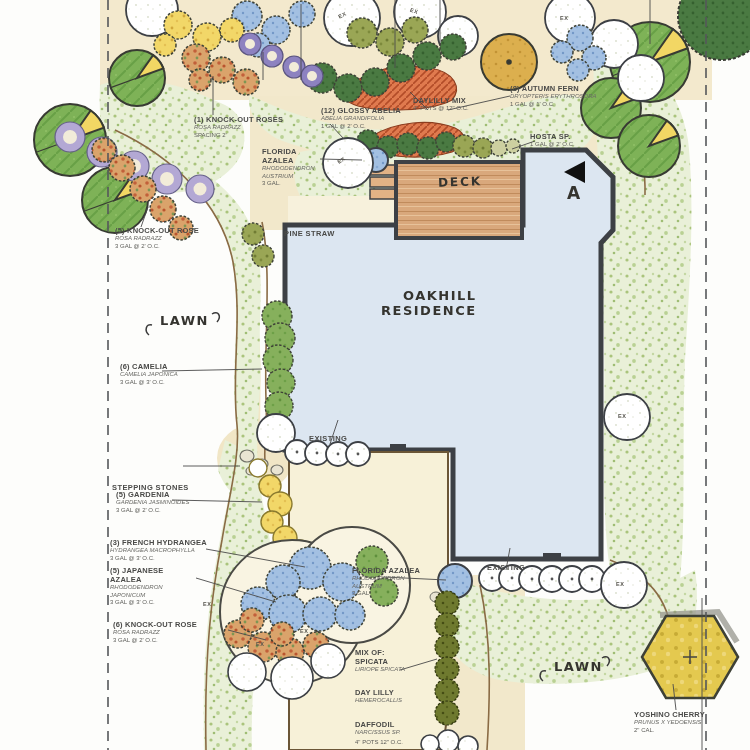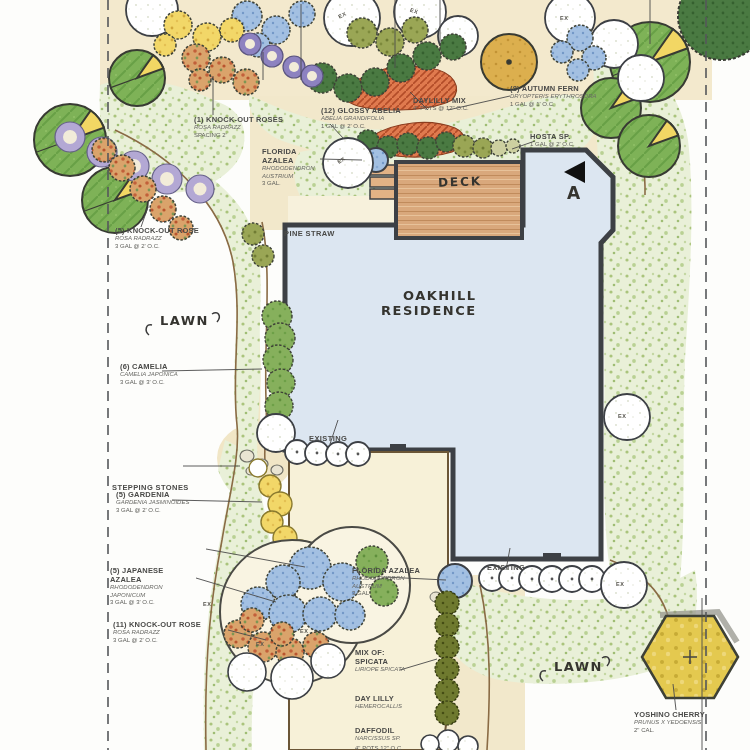--- a/index.html
+++ b/index.html
@@ -452,46 +452,51 @@
 <div class="plbl" style="left:120px;top:362px;width:85px">
   <div class="nm">(6) CAMELIA</div>
   <div class="bt">CAMELIA JAPONICA</div>
   <div class="sp">3 GAL @ 3' O.C.</div>
 </div>
 <div class="plbl" style="left:116px;top:490px;width:95px">
   <div class="nm">(5) GARDENIA</div>
   <div class="bt">GARDENIA JASMINOIDES</div>
   <div class="sp">3 GAL @ 2' O.C.</div>
 </div>
+<div class="plbl" style="left:110px;top:538px;width:100px">
+  <div class="nm">(3) FRENCH HYDRANGEA</div>
+  <div class="bt">HYDRANGEA MACROPHYLLA</div>
+  <div class="sp">3 GAL @ 3' O.C.</div>
+</div>
 <div class="plbl" style="left:110px;top:566px;width:78px">
   <div class="nm">(5) JAPANESE AZALEA</div>
   <div class="bt">RHODODENDRON JAPONICUM</div>
   <div class="sp">3 GAL @ 3' O.C.</div>
 </div>
 <div class="plbl" style="left:113px;top:620px;width:95px">
-  <div class="nm">(11) KNOCK-OUT ROSE</div>
+  <div class="nm">(6) KNOCK-OUT ROSE</div>
   <div class="bt">ROSA RADRAZZ</div>
   <div class="sp">3 GAL @ 2' O.C.</div>
 </div>
 <div class="plbl" style="left:352px;top:566px;width:75px">
   <div class="nm">FLORIDA AZALEA</div>
   <div class="bt">RHODODENDRON AUSTRUM</div>
   <div class="sp">3 GAL</div>
 </div>
 <div class="plbl" style="left:634px;top:710px;width:80px">
   <div class="nm">YOSHINO CHERRY</div>
   <div class="bt">PRUNUS X YEDOENSIS</div>
   <div class="sp">2" CAL.</div>
 </div>
 
 <div class="plbl" style="left:355px;top:648px;width:82px">
   <div class="nm">MIX OF:</div>
   <div class="nm">SPICATA</div>
   <div class="bt">LIRIOPE SPICATA</div>
-  <div class="nm" style="margin-top:20px">DAY LILLY</div>
+  <div class="nm" style="margin-top:14px">DAY LILLY</div>
   <div class="bt">HEMEROCALLIS</div>
   <div class="nm" style="margin-top:16px">DAFFODIL</div>
   <div class="bt">NARCISSUS SP.</div>
   <div class="sp" style="margin-top:2px">4" POTS 12" O.C.</div>
 </div>
 
 <div class="ann" style="left:309px;top:410px">EXISTING</div>
 <div class="ann" style="left:487px;top:539px">EXISTING</div>
 <div class="ann" style="left:112px;top:459px">STEPPING STONES</div>
 <div class="ann" style="left:284px;top:205px">PINE STRAW</div>

